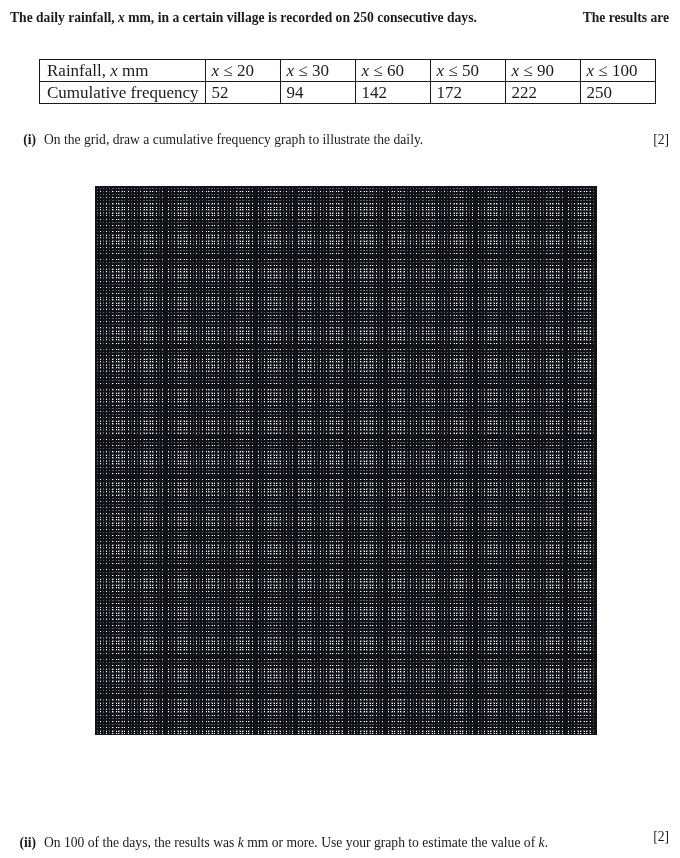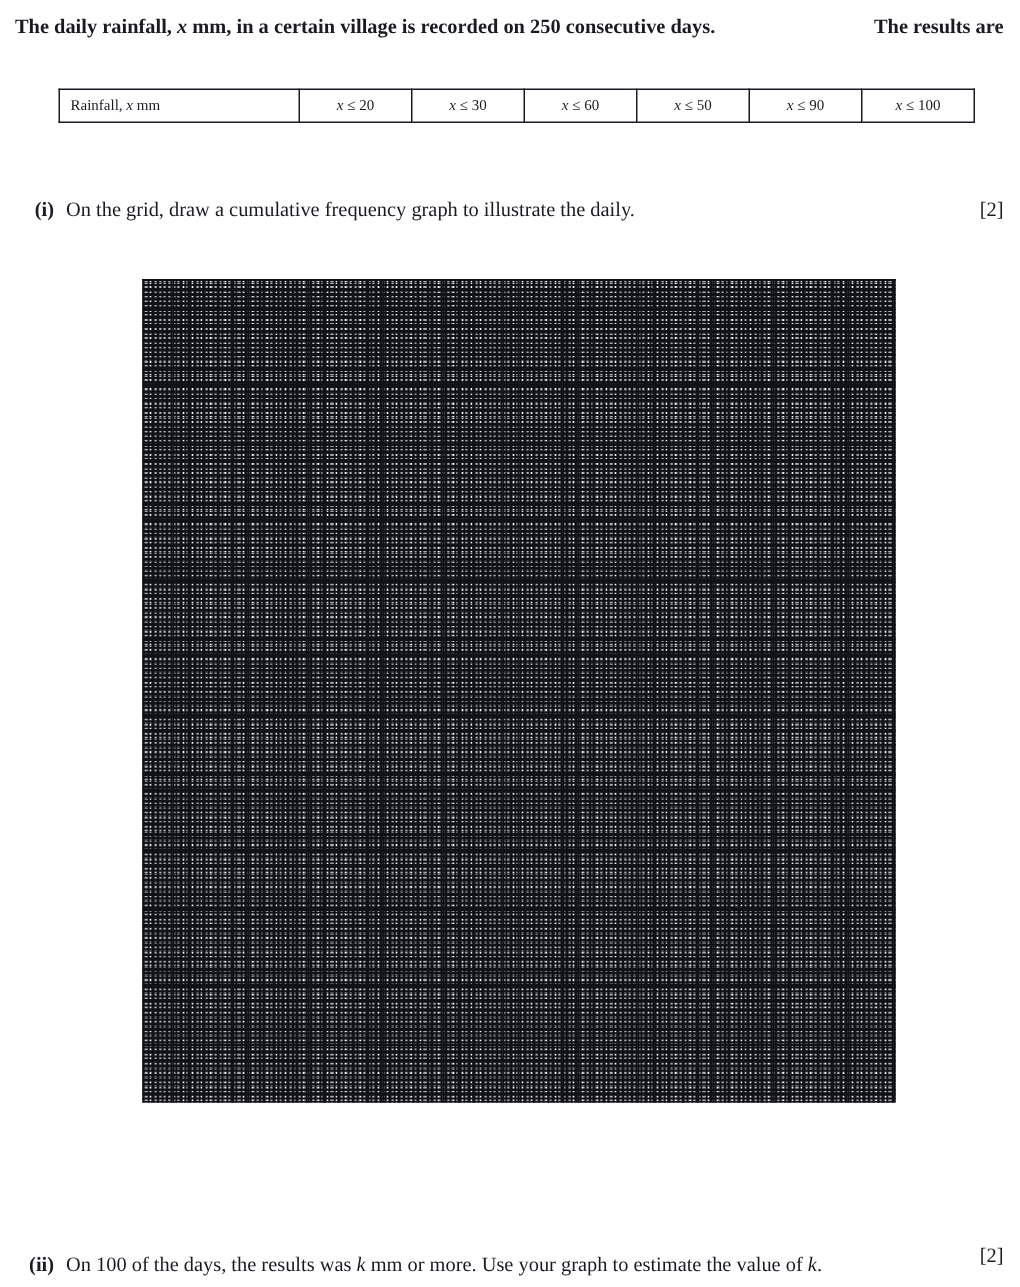--- a/index.html
+++ b/index.html
@@ -40,27 +40,26 @@
     font-style: italic;
     font-family: "Liberation Serif", "DejaVu Serif", serif;
   }
 
   
   #cf-table {
     position: absolute;
     left: 39px;
     top: 59px;
     border-collapse: collapse;
-    font-size: 10px;
+    font-size: 17px;
   }
   #cf-table td {
     border: 1px solid #1a1a22;
     height: 21px;
     padding: 0 6px;
-    text-align: center;
     vertical-align: middle;
     white-space: nowrap;
   }
   #cf-table td.rowhead {
     text-align: left;
     width: 146px;
     padding-left: 7px;
   }
   #cf-table td.valcell {
     width: 62px;
@@ -175,20 +174,29 @@
   <tbody>
       <tr>
     <td class="rowhead"><span>Rainfall,</span>&nbsp;<span class="mvar">x</span>&nbsp;<span>mm</span></td>
     <td class="valcell"><span class="mvar">x</span>&nbsp;<span>≤</span>&nbsp;<span>20</span></td>
     <td class="valcell"><span class="mvar">x</span>&nbsp;<span>≤</span>&nbsp;<span>30</span></td>
     <td class="valcell"><span class="mvar">x</span>&nbsp;<span>≤</span>&nbsp;<span>60</span></td>
     <td class="valcell"><span class="mvar">x</span>&nbsp;<span>≤</span>&nbsp;<span>50</span></td>
     <td class="valcell"><span class="mvar">x</span>&nbsp;<span>≤</span>&nbsp;<span>90</span></td>
     <td class="valcell"><span class="mvar">x</span>&nbsp;<span>≤</span>&nbsp;<span>100</span></td>
   </tr>
+  <tr>
+    <td class="rowhead">Cumulative frequency</td>
+    <td class="valcell">52</td>
+    <td class="valcell">94</td>
+    <td class="valcell">142</td>
+    <td class="valcell">172</td>
+    <td class="valcell">222</td>
+    <td class="valcell">250</td>
+  </tr>
 </tbody>
   </table>
 
 <div class="question-row" id="question-i">
   <span class="q-label">(i)</span>
   <span class="q-text">On the grid, draw a cumulative frequency graph to illustrate the daily.</span>
   <span class="q-marks">[2]</span>
 </div>
 
 <div id="graph-grid"></div>

